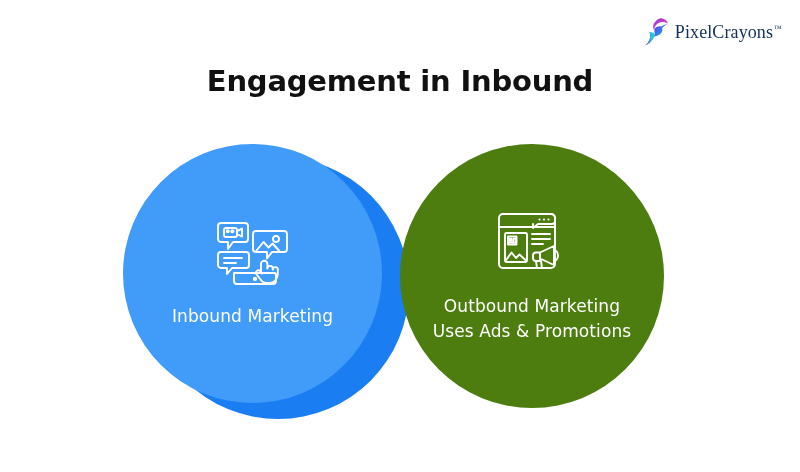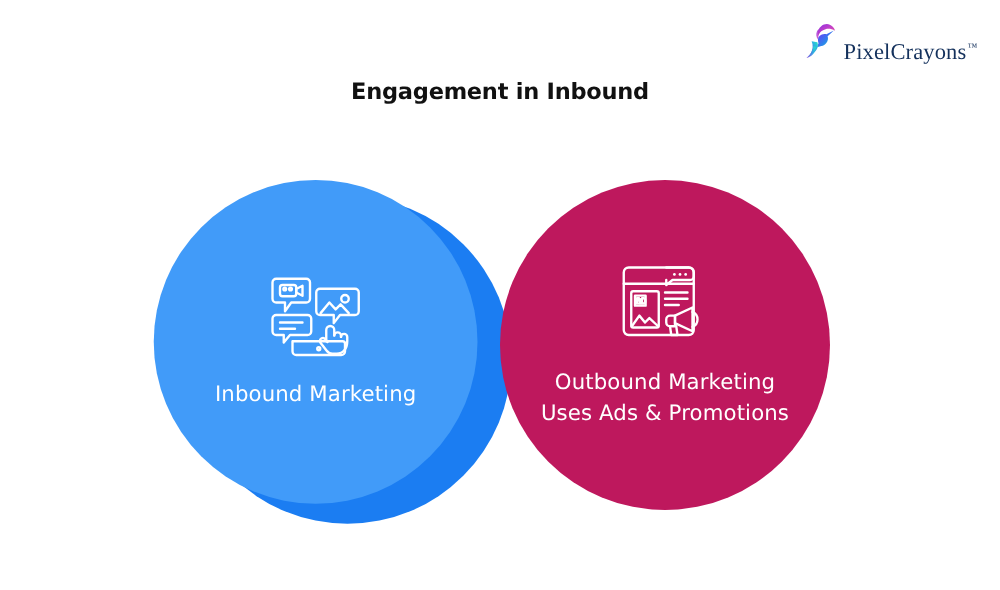--- a/index.html
+++ b/index.html
@@ -15,21 +15,21 @@
     font-family: "Liberation Sans", sans-serif;
     background: #ffffff;
   }
 
   
   #logo {
     position: absolute;
     top: 14px;
     right: 18px;
     display: flex;
-    align-items: flex-end;
+    align-items: center;
     gap: 0;
     height: 36px;
   }
   #logo-mark {
     width: 34px;
     height: 34px;
     display: block;
   }
   #logo-wordmark {
     font-family: "Liberation Serif", serif;
@@ -51,21 +51,21 @@
   
   #title {
     position: absolute;
     top: 42px;
     left: 0;
     width: 800px;
     text-align: center;
     color: #111111;
     font-family: "DejaVu Sans", sans-serif;
     font-weight: bold;
-    font-size: 18px;
+    font-size: 29px;
     line-height: 40px;
     letter-spacing: -0.2px;
   }
   #title .line { display: block; }
 
   
   #venn {
     position: absolute;
     left: 0;
     top: 0;
@@ -93,21 +93,21 @@
     width: 259px;
     height: 259px;
     background: #419BF9;
   }
 
   #circle-right {
     left: 400px;
     top: 144px;
     width: 264px;
     height: 264px;
-    background: #be185d;
+    background: #4d7c0f;
   }
 
   .circle-content {
     position: absolute;
     left: 0;
     top: 0;
     width: 100%;
     height: 100%;
     display: flex;
     flex-direction: column;

